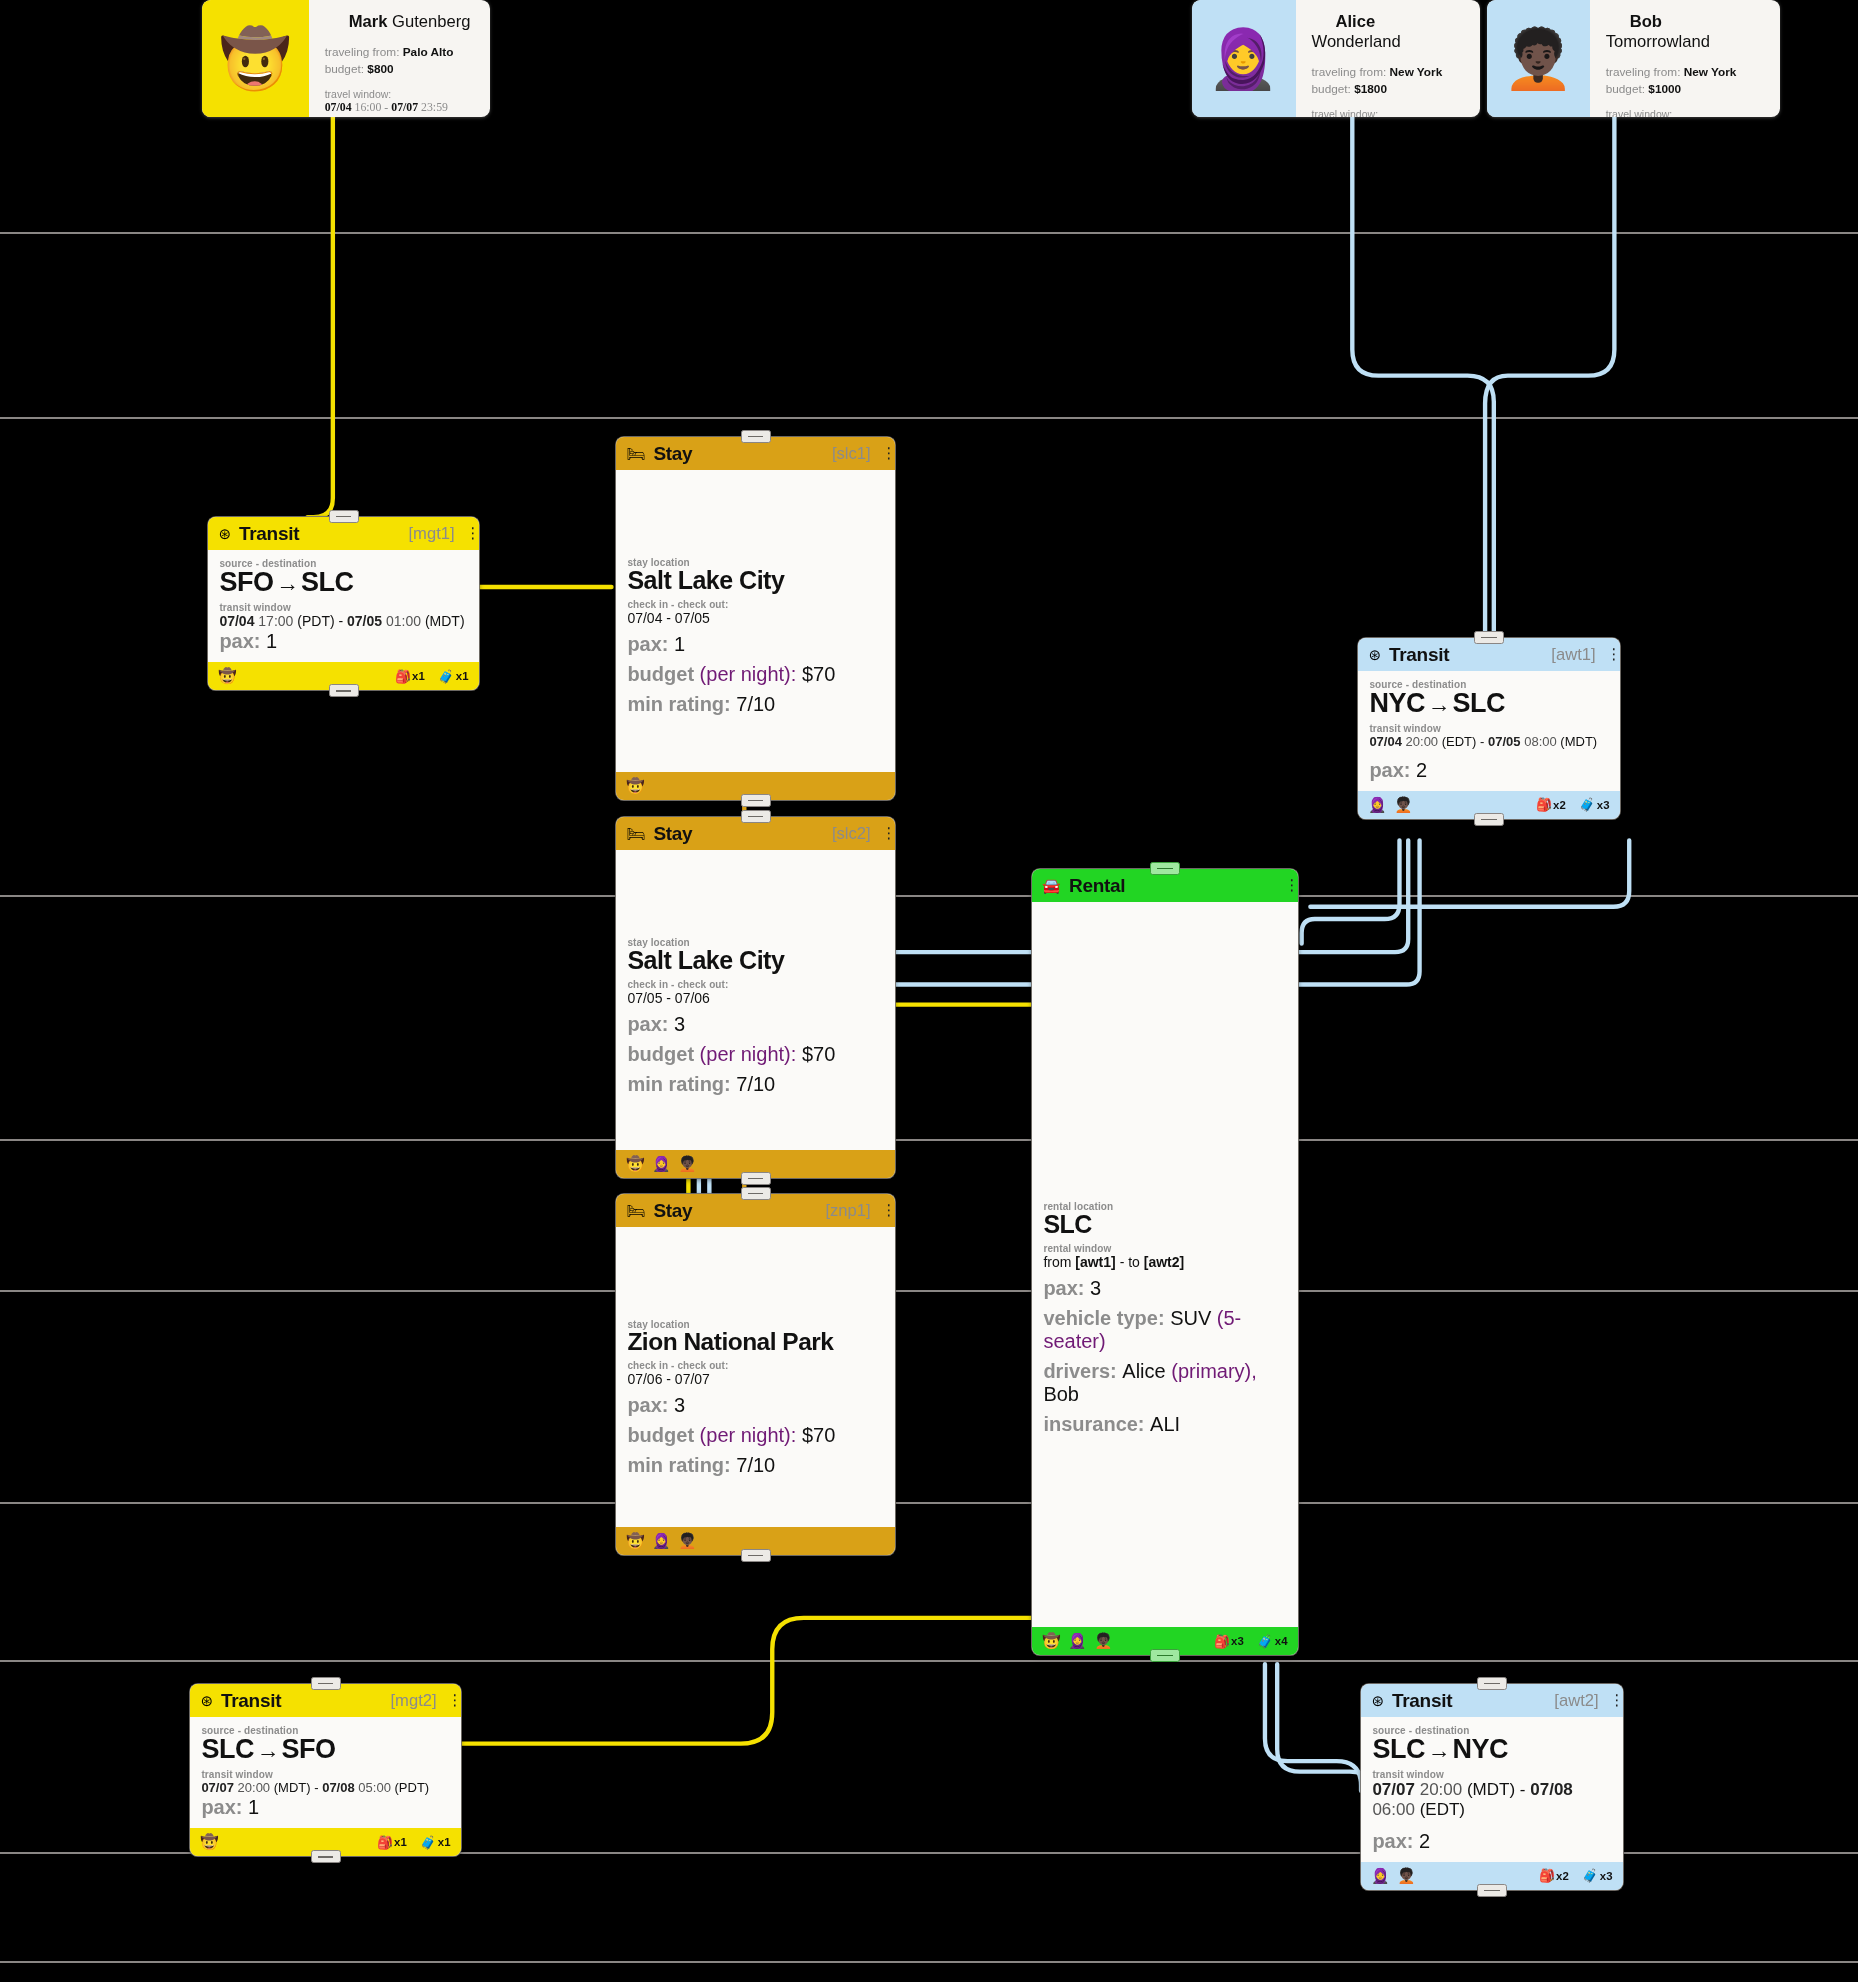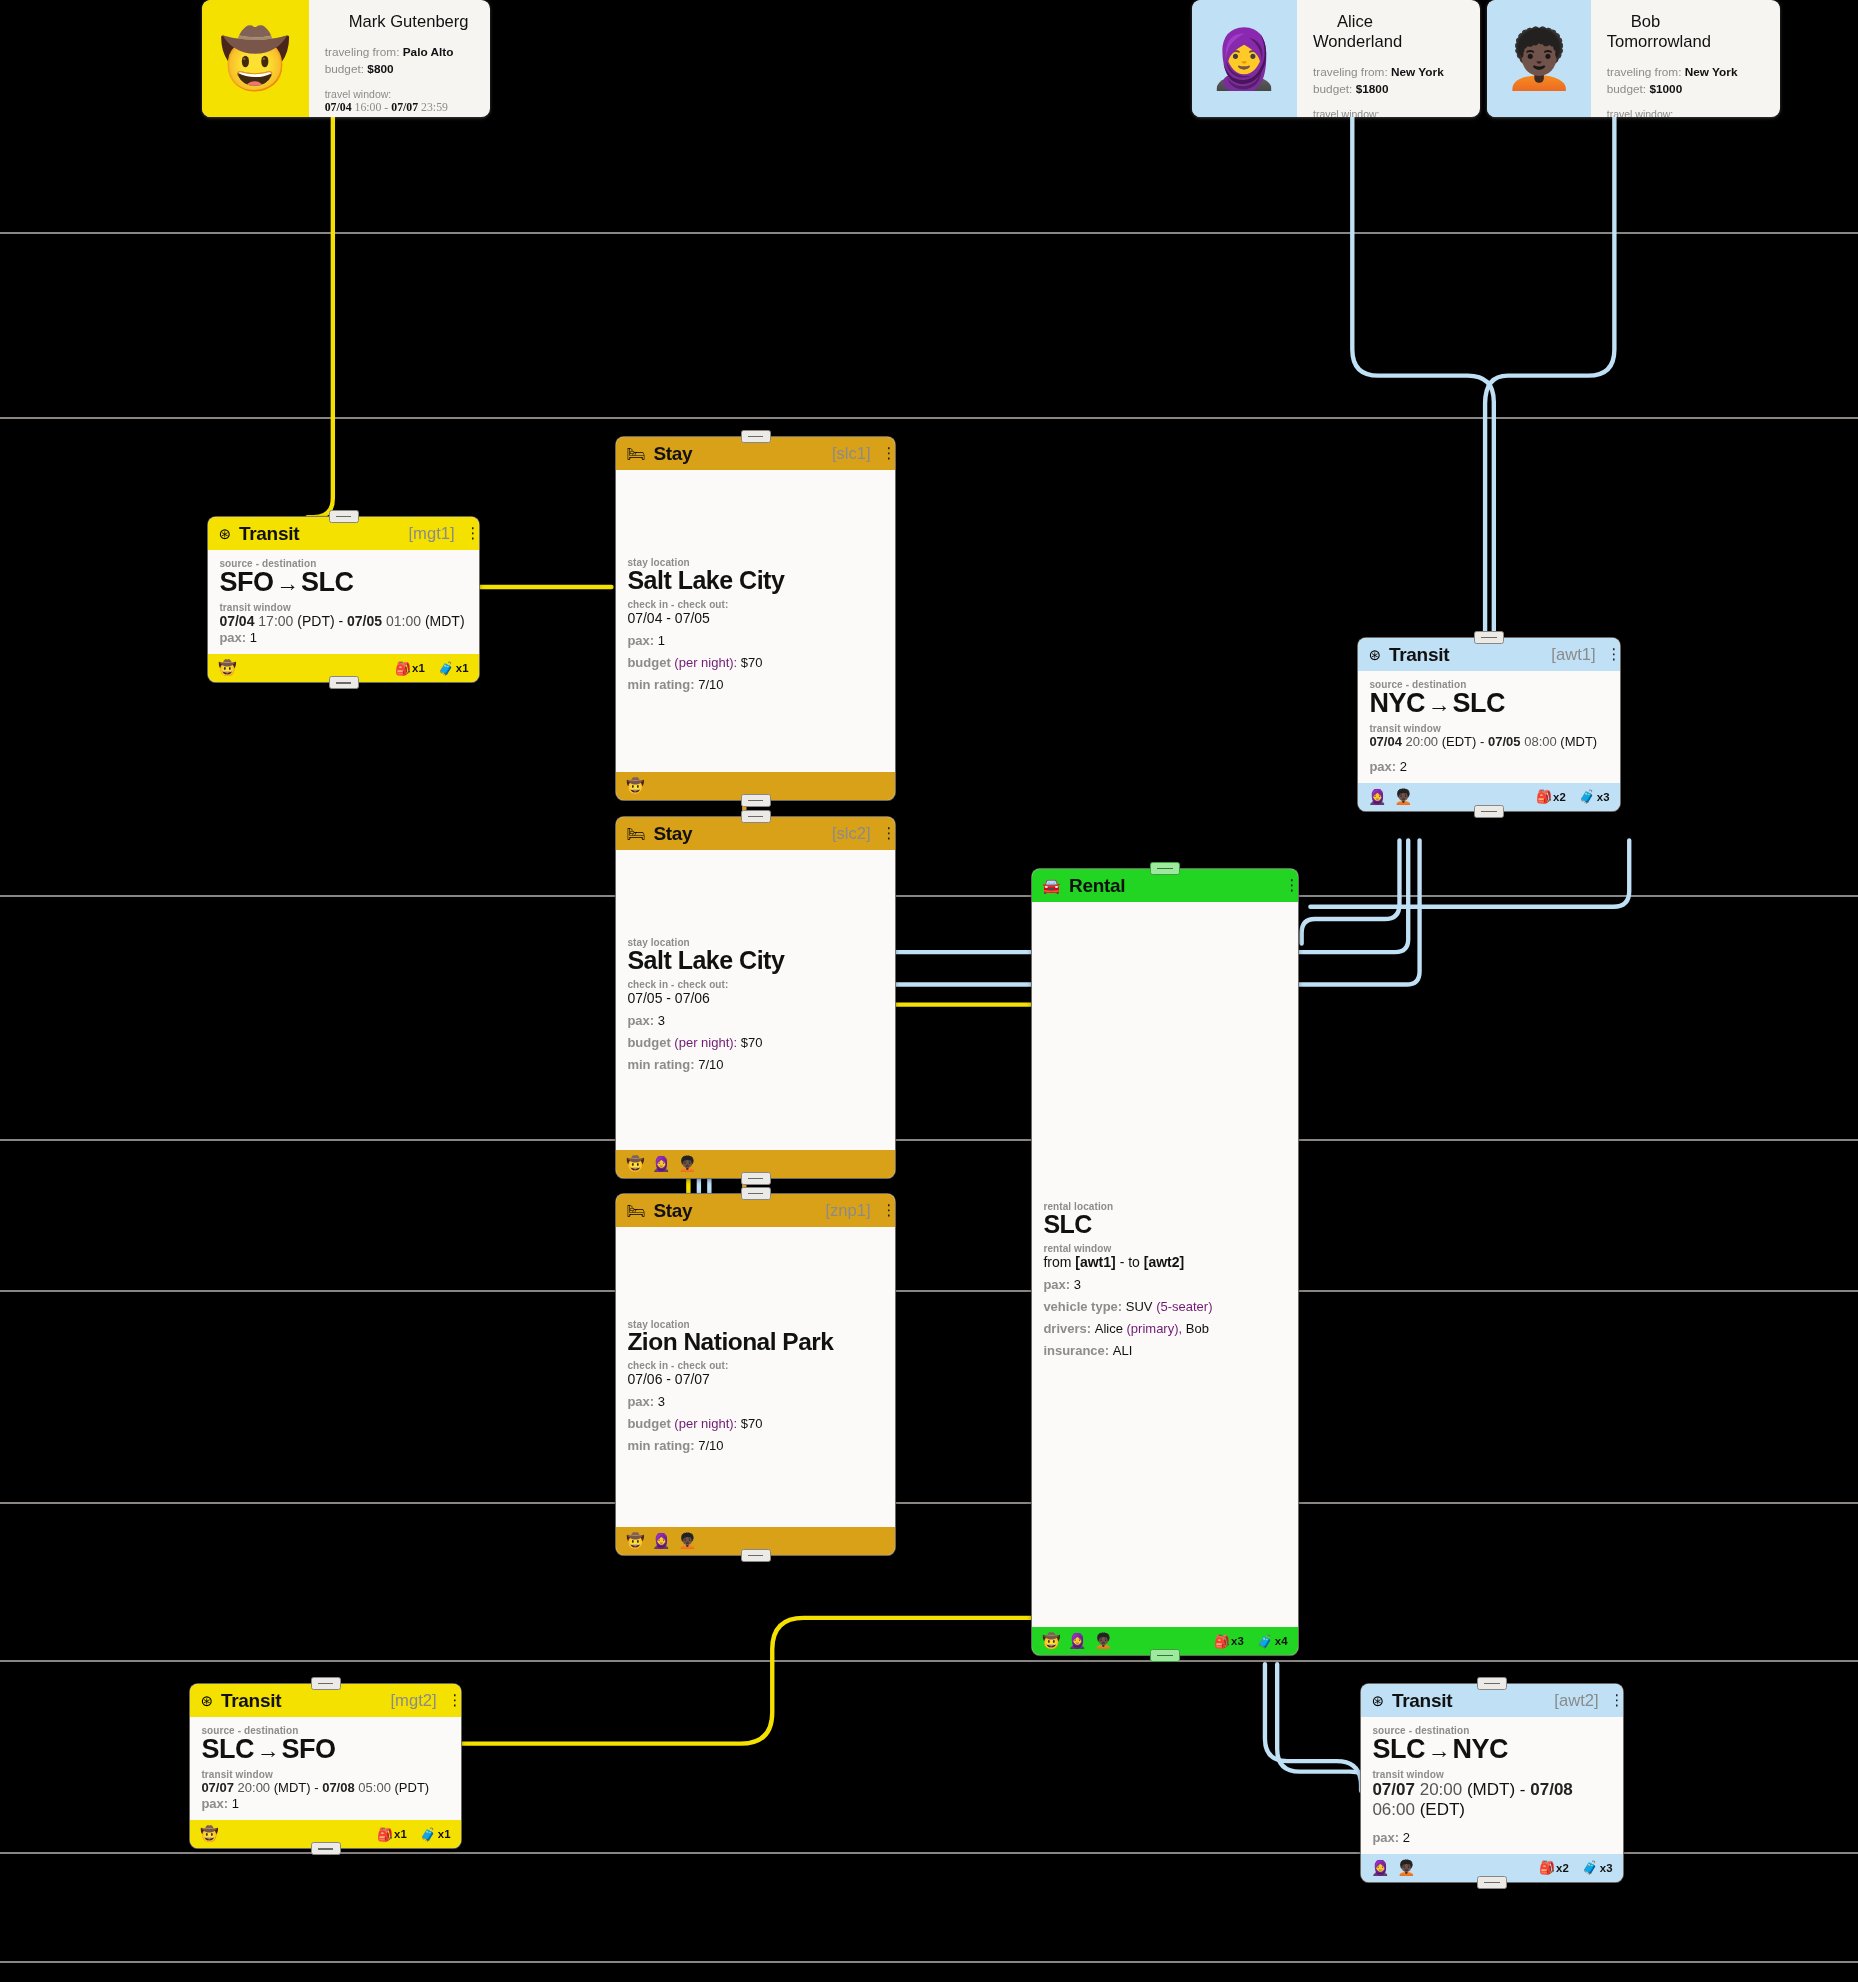--- a/index.html
+++ b/index.html
@@ -30,21 +30,21 @@
     overflow: hidden;
   }
   .person .avatar {
     width: 107px; display: flex; align-items: center; justify-content: center;
     font-size: 58px; line-height: 1;
   }
   .person.yellow .avatar { background: #f5e100; }
   .person.blue .avatar { background: #bfe0f5; }
   .person .pbody { padding: 12.2px 15.7px 10.5px 15.7px; min-width: 164px; }
   .person .pname { font-size: 16.6px; color: #111; margin-bottom: 12.2px; }
-  .person .pname b { font-weight: normal; padding-left: 24px; }
+  .person .pname b { font-weight: bold; padding-left: 24px; }
   .person .prow { font-size: 11.8px; color: #8c8c8c; line-height: 1.42; }
   .person .prow span { color: #111; font-weight: 600; }
   .person .pwin-label { font-size: 10.5px; color: #8c8c8c; margin-top: 10.5px; }
   .person .pwin { font-size: 11.8px; color: #8c8c8c; font-family: Liberation Serif, serif; }
   .person .pwin b { color: #111; font-weight: bold; }
 
   
   .node {
     position: absolute;
     background: #fbfaf8;
@@ -77,21 +77,21 @@
   .n-transit-b .hdr, .n-transit-b .ftr { background: #bfe0f5; }
   .n-stay .hdr, .n-stay .ftr { background: #d9a117; }
   .n-rental .hdr, .n-rental .ftr { background: #22d523; }
 
   .lbl { font-size: 10px; font-weight: bold; color: #8c8c8c; letter-spacing: 0.1px; }
   .big { font-size: 27px; font-weight: bold; color: #111; letter-spacing: -0.5px; margin: -1.7px 0 3.5px; white-space: nowrap; }
   .big .arr { font-weight: normal; font-size: 23px; padding: 0 2.6px; }
   .val { font-size: 14px; color: #111; }
   .val .d { color: #222; font-weight: 600; }
   .val .t { color: #555; }
-  .kv { font-size: 13px; color: #8c8c8c; font-weight: bold; margin-top: 7px; }
+  .kv { font-size: 20px; color: #8c8c8c; font-weight: bold; margin-top: 7px; }
   .kv .v { color: #111; font-weight: normal; }
   .kv .mut { color: #701a75; font-weight: normal; }
 
   
   .handle {
     position: absolute; width: 30px; height: 13px;
     background: #eceae6; border: 0.9px solid #8a8684; border-radius: 2.6px;
     z-index: 5;
   }
   .handle::after {

